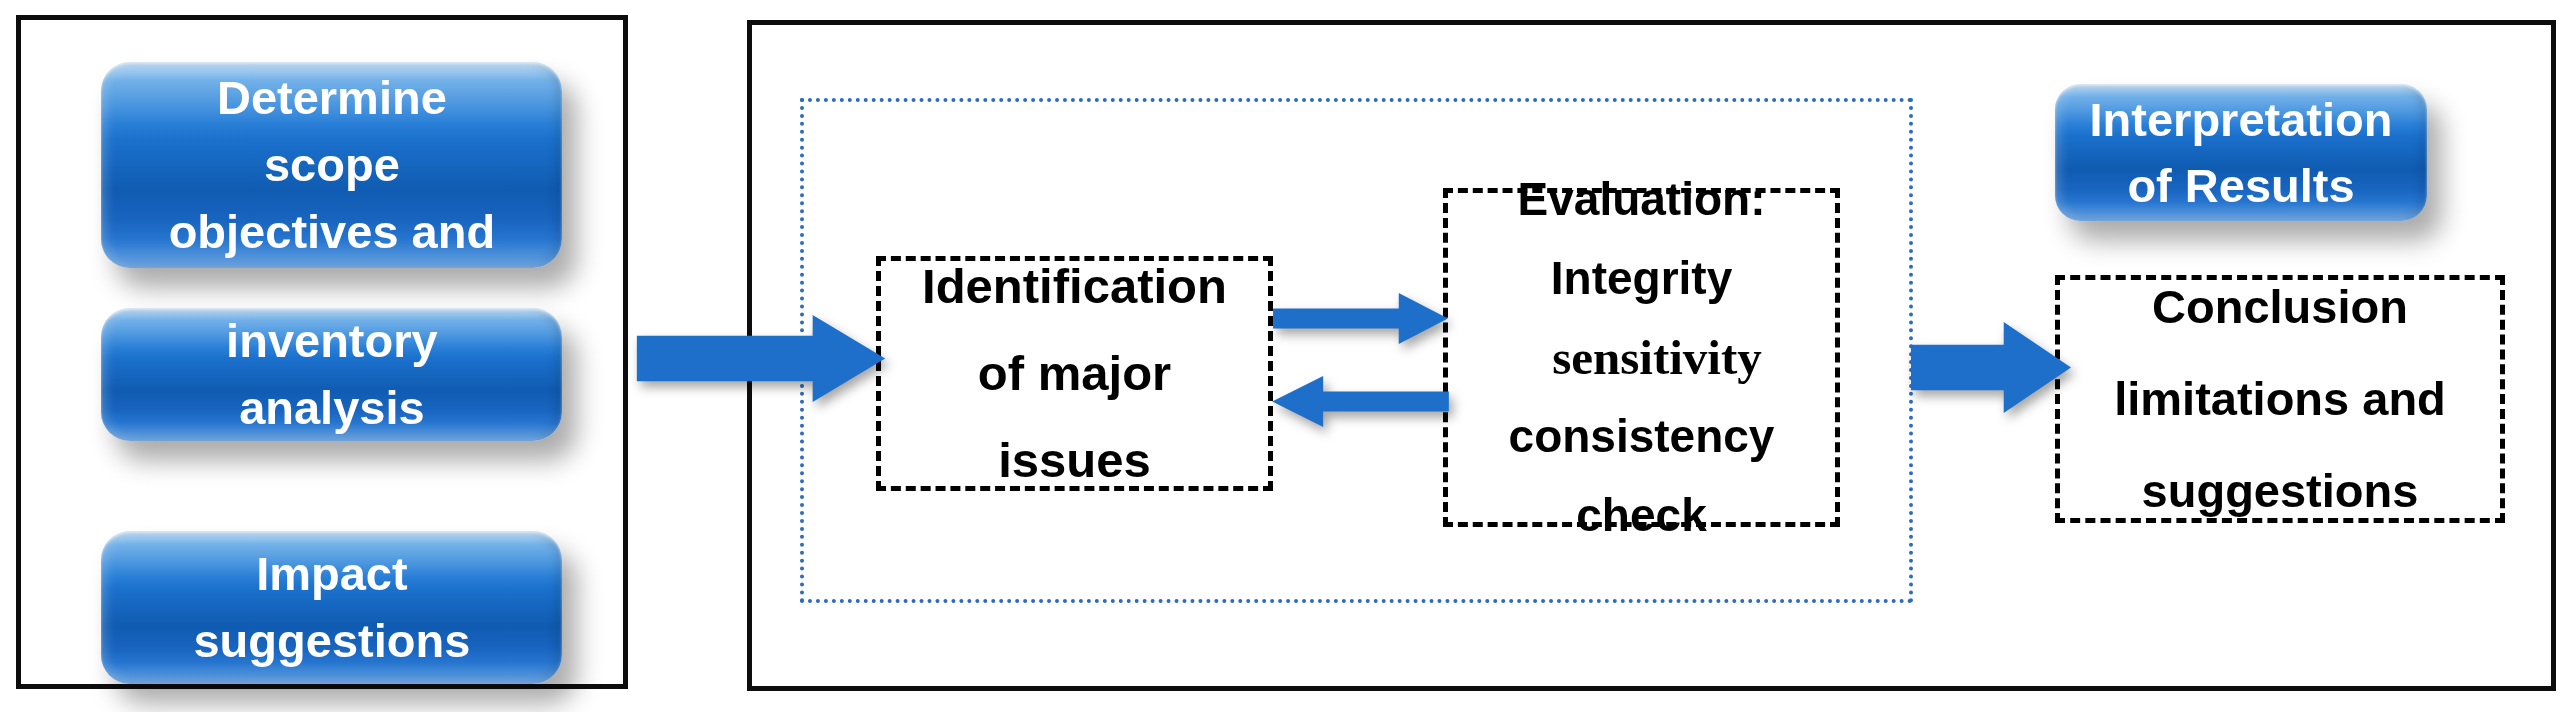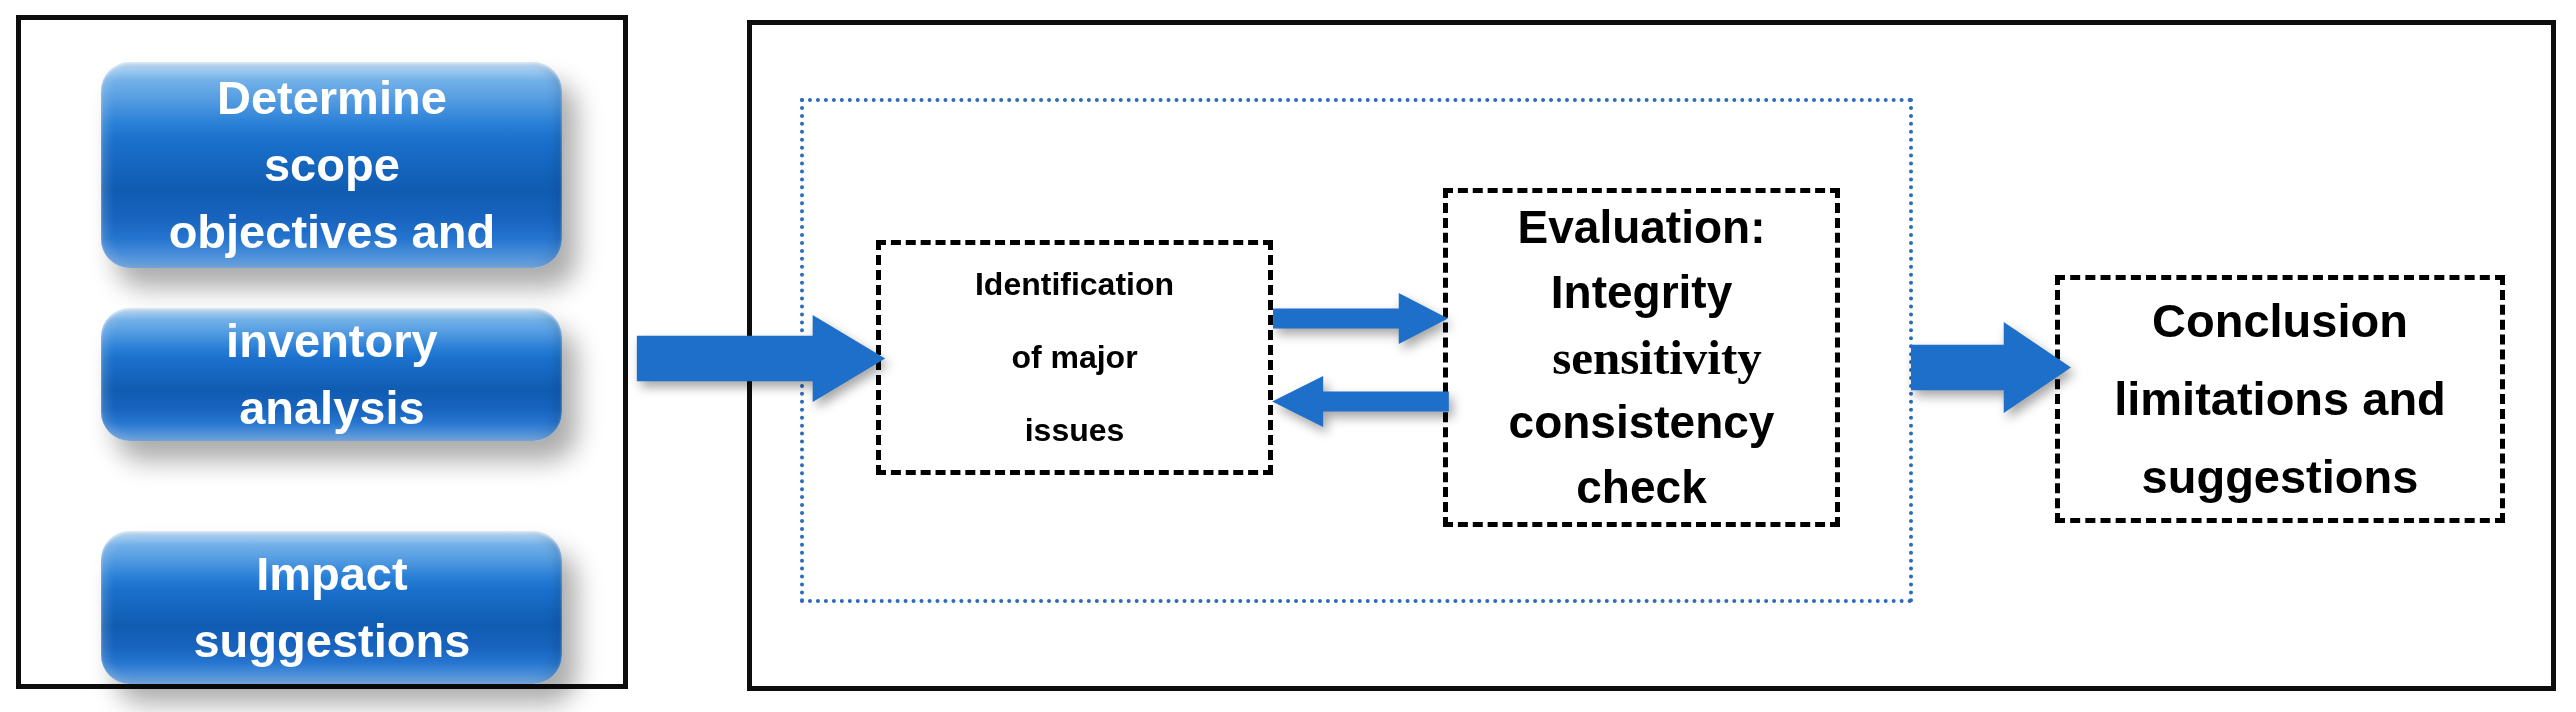--- a/index.html
+++ b/index.html
@@ -20,22 +20,23 @@
     position:absolute;box-sizing:border-box;z-index:2;
     left:800px;top:98px;width:1113px;height:505px;
     border:4.6px dotted var(--dotted-border-blue,#2b6cbe);
   }
   .dash-box{
     position:absolute;box-sizing:border-box;z-index:3;
     border:5.5px dashed var(--box-text,#000);
     display:flex;flex-direction:column;justify-content:center;align-items:center;
     text-align:center;font-weight:bold;color:var(--box-text,#000);
     background:transparent;
+    gap:14px;
   }
-  .ident-box{left:876px;top:240px;width:397px;height:235px;font-size:32px;line-height:73px;}
+  .ident-box{left:876px;top:256px;width:397px;height:235px;font-size:49px;line-height:73px;}
   .eval-box{left:1443px;top:188px;width:397px;height:339px;font-size:46px;line-height:65px;}
   .concl-box{left:2055px;top:275px;width:450px;height:248px;font-size:47px;line-height:78px;}
   .serif{font-family:"Liberation Serif","DejaVu Serif",serif;font-size:49px;margin-left:31px;}
   .line{display:block;}
   .glossy-btn{
     position:absolute;box-sizing:border-box;z-index:4;
     display:flex;flex-direction:column;justify-content:center;align-items:center;
     text-align:center;font-weight:bold;color:var(--button-text,#fff);
     border-radius:29px;
     background:
@@ -93,20 +94,24 @@
   </div>
 
   <div class="dash-box eval-box">
     <span class="line">Evaluation:</span>
     <span class="line">Integrity</span>
     <span class="line serif">sensitivity</span>
     <span class="line">consistency</span>
     <span class="line">check</span>
   </div>
 
+  <div class="glossy-btn interp-btn">
+    <span class="line">Interpretation</span>
+    <span class="line">of Results</span>
+  </div>
 
   <div class="dash-box concl-box">
     <span class="line">Conclusion</span>
     <span class="line">limitations and</span>
     <span class="line">suggestions</span>
   </div>
 
   <div class="arrow arrow-input">
     <svg width="250" height="87" viewBox="0 0 274 96">
       <polygon fill="currentColor" points="0,23 194,23 194,0 274,48 194,96 194,73 0,73"></polygon>

